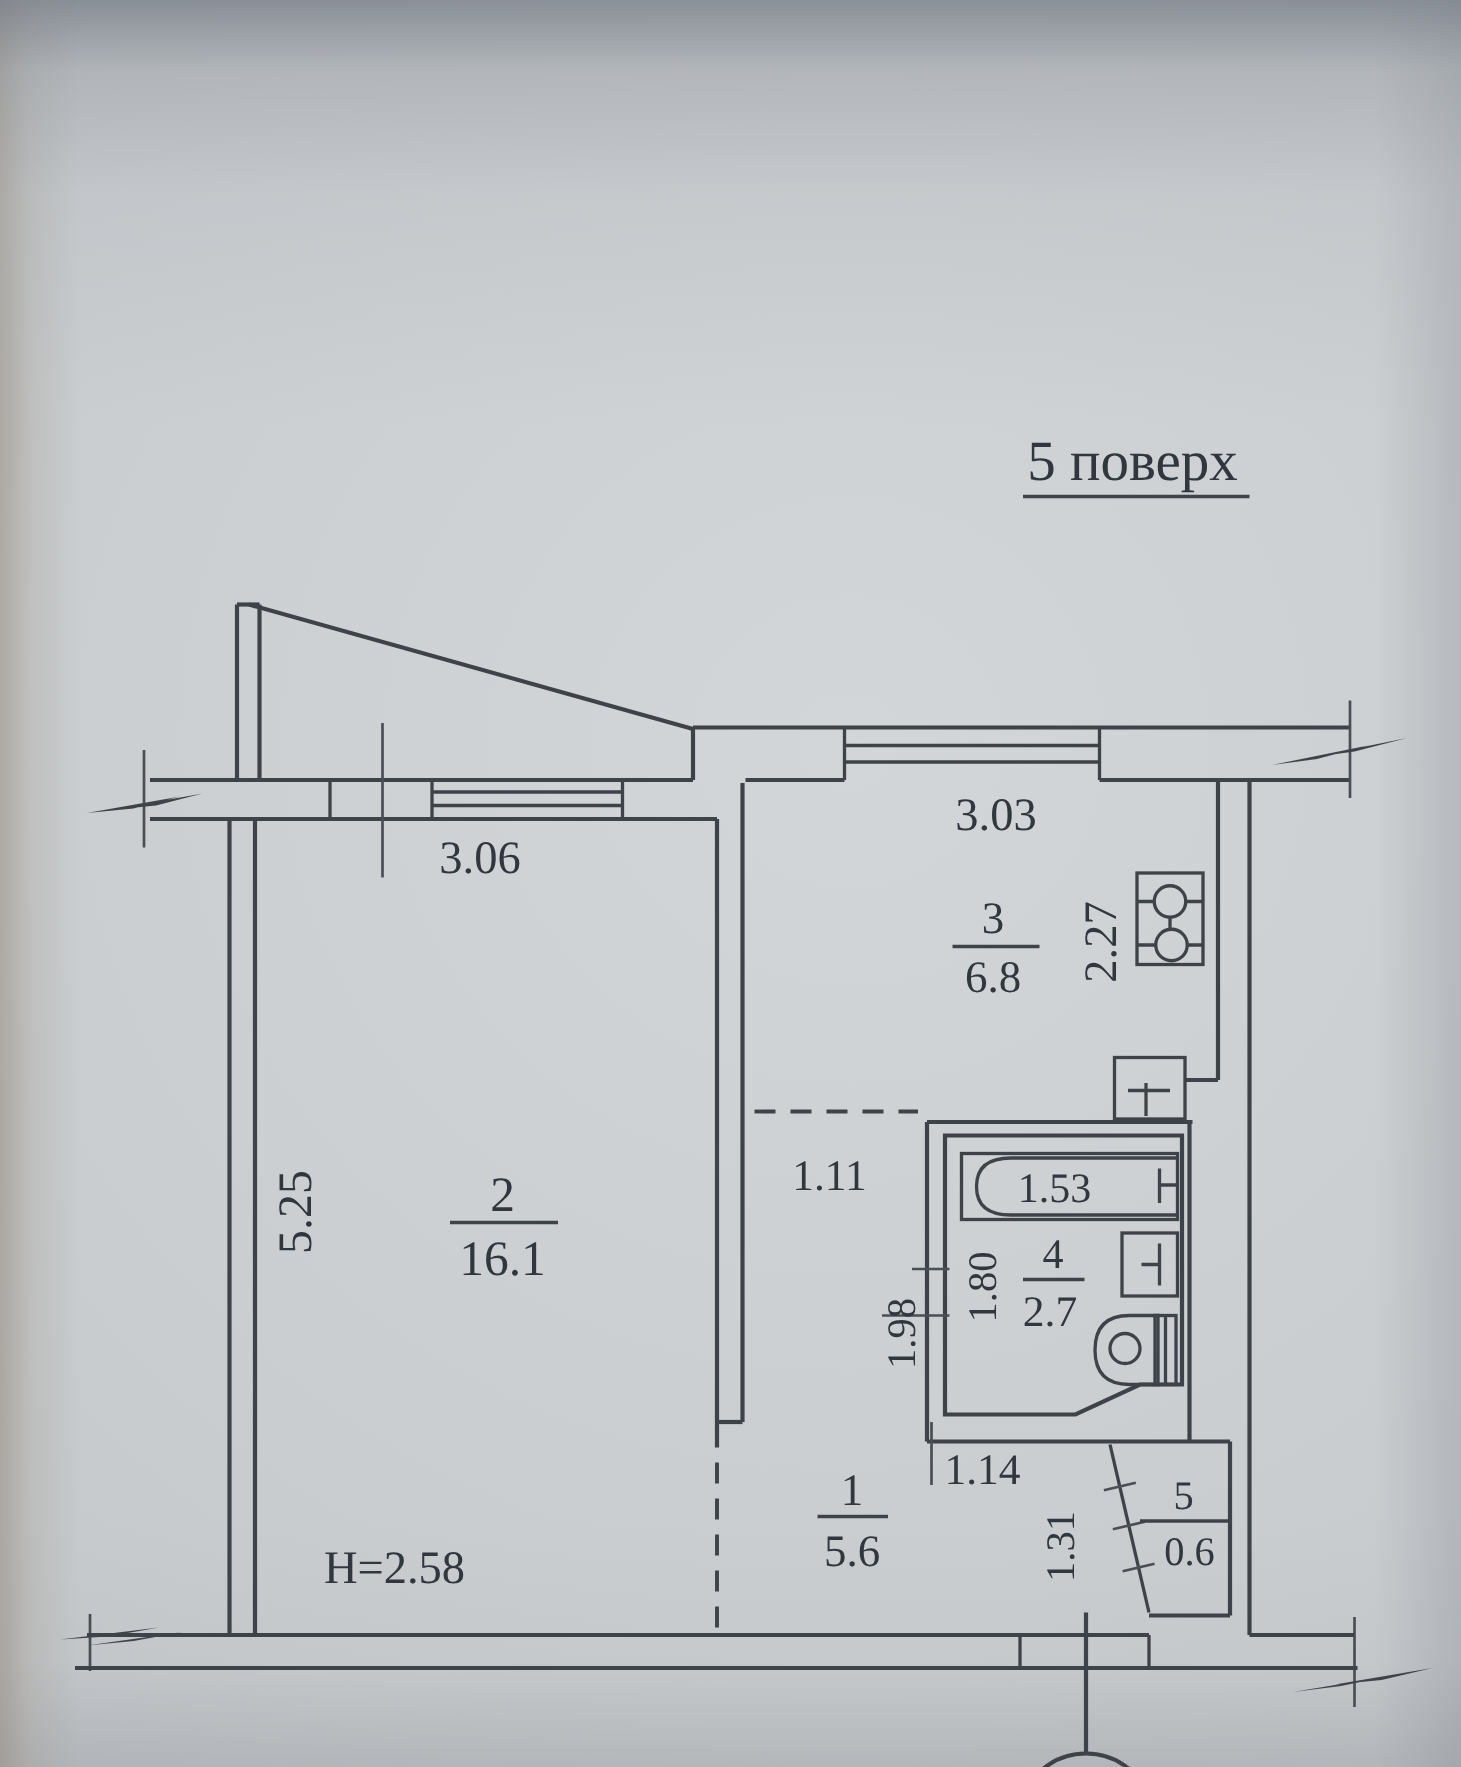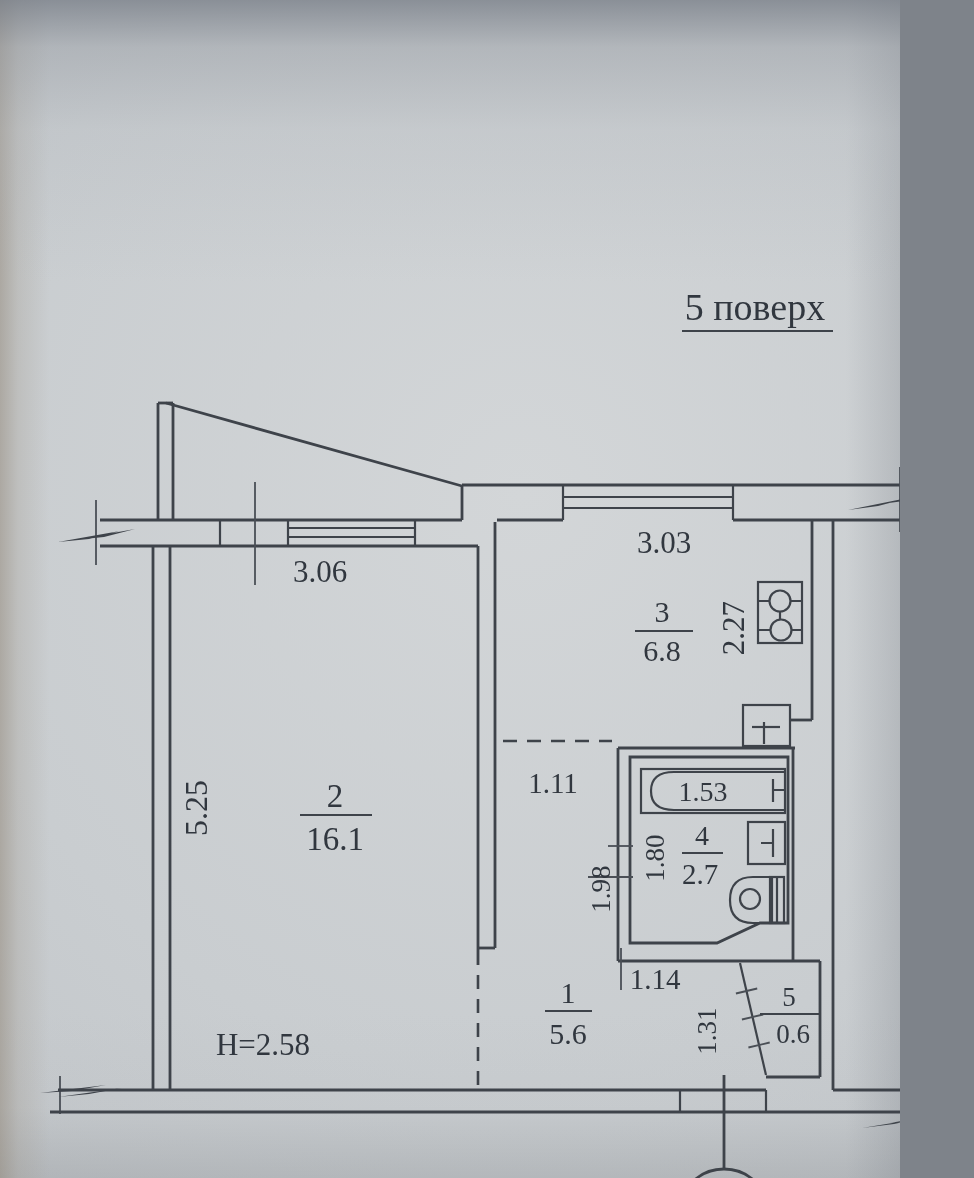--- a/index.html
+++ b/index.html
@@ -1,17 +1,17 @@
 <!DOCTYPE html>
 <html><head>
 <meta charset="utf-8">
 <style>
   html,body { margin:0; padding:0; background:#7e838a; }
   .photo {
-    position:relative; width:900px; height:1178px; overflow:hidden;
+    position:relative; width:974px; height:1178px; overflow:hidden;
     background:
       linear-gradient(180deg, rgba(122,128,137,0.80) 0%, rgba(148,153,160,0.45) 4%, rgba(172,177,183,0.22) 11%, rgba(200,204,207,0) 24%),
       linear-gradient(90deg, rgba(148,138,124,0.55) 0%, rgba(160,152,140,0.28) 2%, rgba(200,200,198,0) 5.5%),
       linear-gradient(270deg, rgba(128,133,140,0.30) 0%, rgba(200,204,207,0) 6%),
       linear-gradient(0deg, rgba(138,142,146,0.32) 0%, rgba(178,182,186,0.12) 6%, rgba(200,204,207,0) 14%),
       radial-gradient(115% 90% at 58% 42%, #d3d6d8 0%, #c9cdd0 55%, #bfc3c7 100%);
     font-family:"Liberation Serif","DejaVu Serif",serif;
   }
   svg { position:absolute; left:0; top:0; }
   .w    { fill:none; stroke:#3e434a; stroke-width:2.8; }

